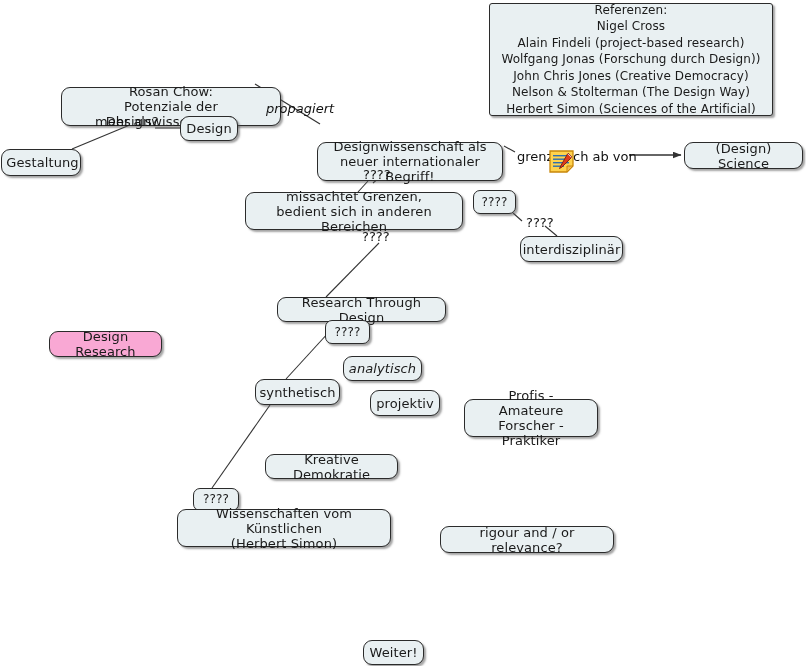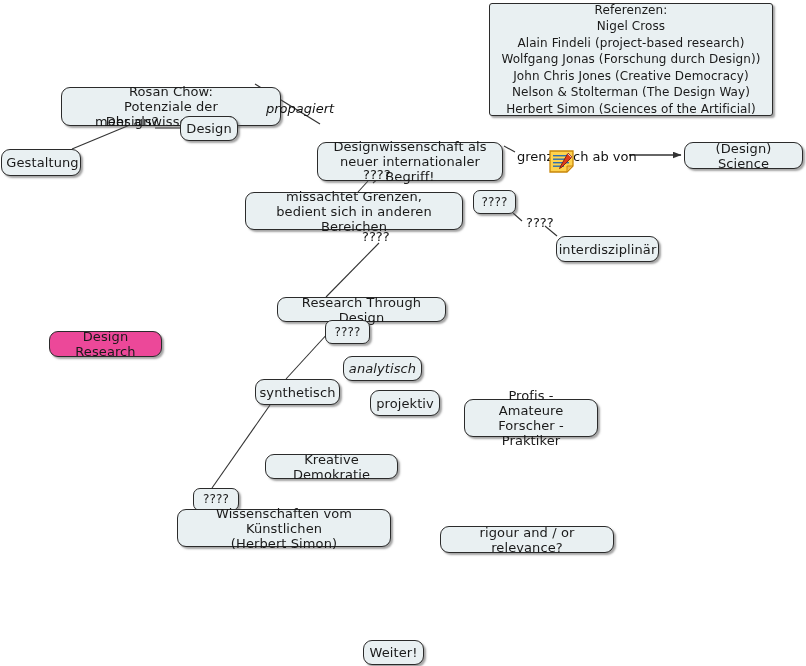--- a/index.html
+++ b/index.html
@@ -39,21 +39,21 @@
     text-align: center;
     display: flex;
     align-items: center;
     justify-content: center;
     padding: 3px 9px;
     box-shadow: 2px 2px 2px rgba(90,90,90,0.55);
     white-space: pre-line;
     letter-spacing: 0.1px;
   }
   .node.white {
-    background: #ec4899;
+    background: #f9a8d4;
   }
   .node.qmark {
     font-size: 12px;
     border-radius: 7px;
     padding: 1px 6px;
   }
   .node.refs {
     font-size: 12px;
     line-height: 16.5px;
     border-radius: 3px;
@@ -110,21 +110,21 @@
       <div class="node" style="left: 61px; top: 45px; width: 220px; height: 39px; margin-top: 42px;">Rosan Chow:
 Potenziale der Designwissenschaft</div>
       <div class="node" style="left: 180px; top: 116px; width: 58px; height: 25px;">Design</div>
       <div class="node" style="left: 1px; top: 149px; width: 80px; height: 27px; padding-left: 12px;">Gestaltung</div>
       <div class="node" style="left: 317px; top: 142px; width: 186px; height: 39px;">Designwissenschaft als
 neuer internationaler Begriff!</div>
       <div class="node" style="left: 684px; top: 142px; width: 119px; height: 27px;">(Design) Science</div>
       <div class="node" style="left: 245px; top: 192px; width: 218px; height: 38px;">missachtet Grenzen,
 bedient sich in anderen Bereichen</div>
       <div class="node qmark" style="left: 473px; top: 190px; width: 43px; height: 24px;">????</div>
-      <div class="node" style="left: 520px; top: 236px; width: 103px; height: 26px; margin-left: 36px;">interdisziplinär</div>
+      <div class="node" style="left: 520px; top: 236px; width: 103px; height: 26px;">interdisziplinär</div>
       <div class="node" style="left: 277px; top: 297px; width: 169px; height: 25px;">Research Through Design</div>
       <div class="node qmark" style="left: 325px; top: 320px; width: 45px; height: 24px;">????</div>
       <div class="node" style="left: 343px; top: 356px; width: 79px; height: 25px; font-style: italic;">analytisch</div>
       <div class="node white" style="left: 49px; top: 331px; width: 113px; height: 26px;">Design Research</div>
       <div class="node" style="left: 255px; top: 379px; width: 85px; height: 26px;">synthetisch</div>
       <div class="node" style="left: 370px; top: 390px; width: 70px; height: 26px;">projektiv</div>
       <div class="node" style="left: 464px; top: 399px; width: 134px; height: 38px; border-radius: 9px;">Profis - Amateure
 Forscher - Praktiker</div>
       <div class="node" style="left: 265px; top: 454px; width: 133px; height: 25px;">Kreative Demokratie</div>
       <div class="node qmark" style="left: 193px; top: 488px; width: 46px; height: 23px;">????</div>

